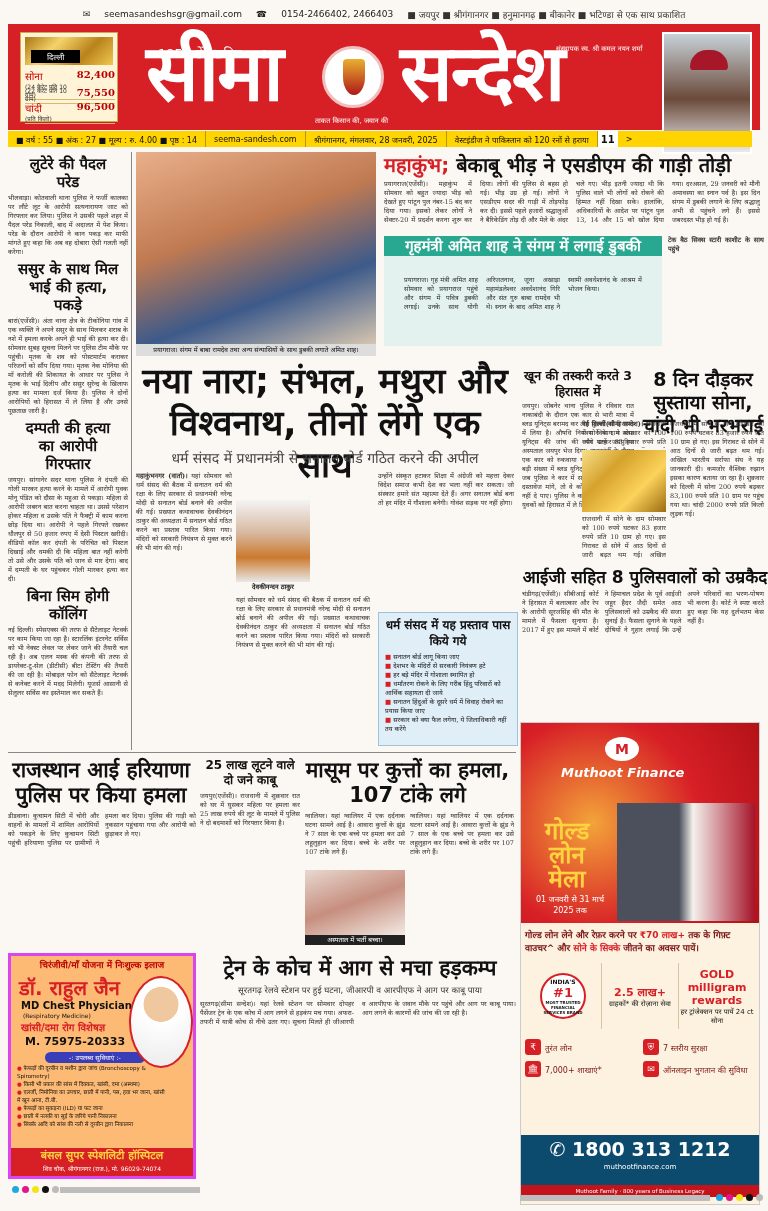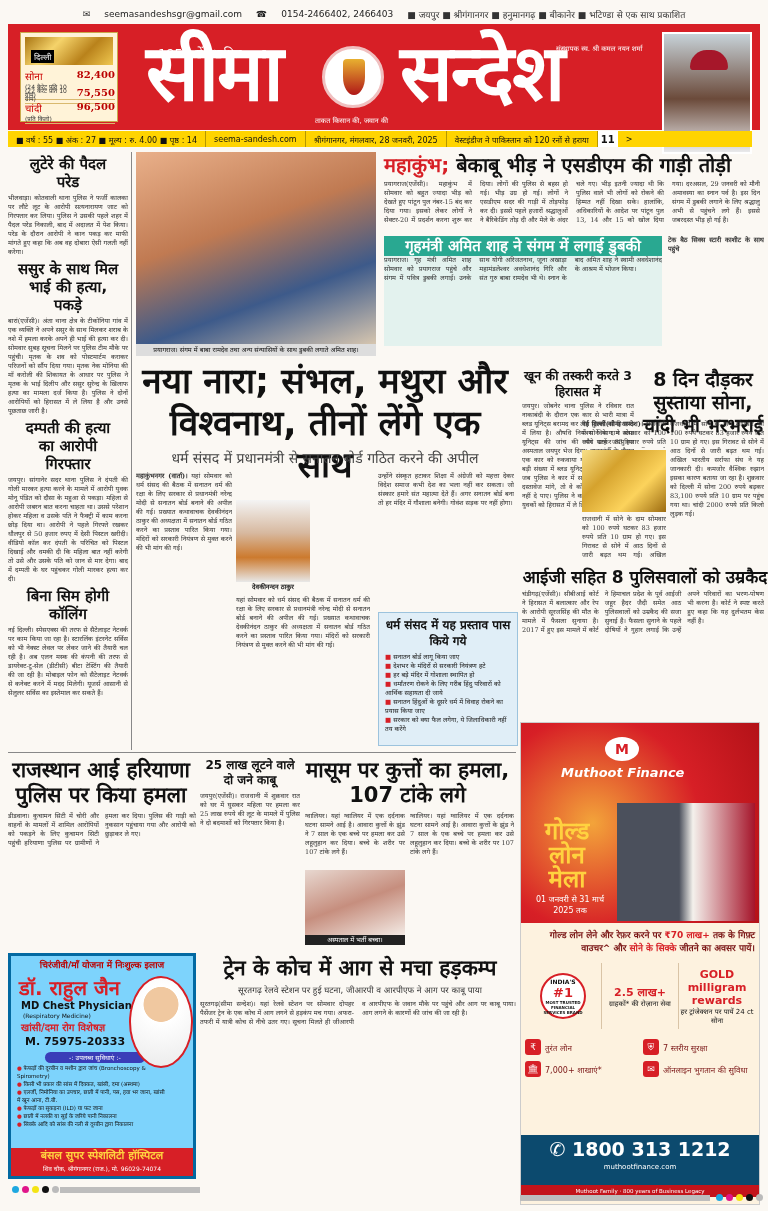--- a/index.html
+++ b/index.html
@@ -3,21 +3,21 @@
 <meta charset="utf-8">
 <style>
 *{box-sizing:border-box;margin:0;padding:0}
 body{width:768px;height:1211px;background:#fbf8f3;font-family:"DejaVu Sans",sans-serif;color:#111;position:relative;overflow:hidden}
 .abs{position:absolute}
 .topline{top:6px;left:0;width:768px;height:16px;font-size:9px;display:flex;justify-content:center;gap:14px;align-items:center;color:#222}
 .topline .em{color:#333}
 .mast{top:24px;left:8px;width:752px;height:106px;background:#d71f26}
 .goldbox{left:20px;top:32px;width:98px;height:90px;background:#fff3d8;border:1px solid #c9a94b}
 .goldimg{position:absolute;left:4px;top:4px;width:88px;height:28px;background:linear-gradient(135deg,#a87412,#f5d36a,#b9821b,#f0c850);}
-.goldimg span{position:absolute;left:6px;bottom:2px;background:#000;color:#fff;font-size:8px;padding:1px 3px}
+.goldimg span{position:absolute;left:6px;bottom:2px;background:#000;color:#fff;font-size:8px;padding:1px 16px}
 .rate{position:absolute;left:4px;width:90px;font-size:10px;display:flex;justify-content:space-between;border-bottom:1px solid #d9b96f;color:#c00}
 .rate b{color:#b00;font-family:"DejaVu Serif",serif}
 .rate small{font-size:6px;color:#333;display:block}
 .logo-left{left:146px;top:28px;font-size:78px;font-weight:bold;color:#fff;letter-spacing:-2px;line-height:90px}
 .logo-right{left:400px;top:28px;font-size:78px;font-weight:bold;color:#fff;letter-spacing:-2px;line-height:90px}
 .emblem{left:322px;top:46px;width:62px;height:62px;border-radius:50%;background:#fff;border:3px solid #f0c0c0}
 .emblem::after{content:"";position:absolute;left:18px;top:10px;width:22px;height:36px;background:linear-gradient(#e8b030,#b01818);border-radius:4px 4px 50% 50%}
 .since{left:158px;top:44px;font-size:13px;color:#fff}
 .founder{left:556px;top:44px;font-size:7px;color:#fff}
 .tagline{left:315px;top:116px;font-size:7px;color:#fff}
@@ -56,36 +56,36 @@
 .injcap{left:305px;top:935px;width:100px;height:10px;background:#222;color:#fff;font-size:6.5px;text-align:center;line-height:10px}
 .h-train{left:200px;top:955px;width:320px;font-size:21px;font-weight:bold;text-align:center;line-height:26px}
 .sub-train{left:200px;top:984px;width:320px;font-size:8.5px;text-align:center;color:#333}
 .ad-muthoot{left:520px;top:722px;width:240px;height:483px;background:#fdf2df;border:1px solid #ccc}
 .mt-top{position:absolute;left:0;top:0;width:238px;height:200px;background:radial-gradient(circle at 30% 50%,#f3a43a,#d71f26 55%,#b31218)}
 .mt-logo{position:absolute;left:84px;top:14px;width:34px;height:24px;border-radius:50%;background:#fff;color:#d71f26;font-weight:bold;text-align:center;line-height:24px;font-size:14px}
 .mt-name{position:absolute;left:40px;top:42px;font-size:13px;font-weight:bold;font-style:italic;color:#fff}
 .mt-gold{position:absolute;left:6px;top:96px;font-size:24px;font-weight:bold;color:#ffd23f;line-height:24px;text-align:center;width:80px}
 .mt-date{position:absolute;left:4px;top:170px;font-size:8px;color:#fff;width:90px;text-align:center}
 .mt-ppl{position:absolute;left:96px;top:80px;width:138px;height:118px;background:linear-gradient(90deg,#4b505c 45%,#f4f1ec 55%,#a5142a)}
-.mt-offer{position:absolute;left:4px;top:206px;width:230px;font-size:9px;font-weight:bold;text-align:right;line-height:13px;color:#7a1515}
+.mt-offer{position:absolute;left:4px;top:206px;width:230px;font-size:9px;font-weight:bold;text-align:left;line-height:13px;color:#7a1515}
 .mt-offer .hl{color:#d71f26}
 .mt-stats{position:absolute;left:4px;top:240px;width:230px;height:66px;display:flex;justify-content:space-between;font-size:7px;text-align:center}
 .mt-stats>div{flex:1;display:flex;flex-direction:column;align-items:center;justify-content:center;border-right:1px solid #d9c4a6}
 .mt-stats>div:last-child{border:none}
 .badge1{width:46px;height:46px;border-radius:50%;border:2px solid #d71f26;background:#fff;font-size:6px;font-weight:bold;display:flex;flex-direction:column;align-items:center;justify-content:center}
 .badge1 b{color:#d71f26;font-size:13px}
 .bignum{font-size:11px;color:#d71f26;font-weight:bold}
 .mt-feat{position:absolute;left:4px;top:316px;width:230px;display:grid;grid-template-columns:1fr 1fr;gap:6px;font-size:8px;color:#7a1515}
 .mt-feat div{display:flex;align-items:center;gap:4px}
 .ficon{width:16px;height:16px;background:#d71f26;border-radius:3px;color:#fff;font-size:9px;text-align:center;line-height:16px;flex:none}
 .mt-phone{position:absolute;left:0;top:412px;width:238px;height:50px;background:#0c4a6e;color:#fff;text-align:center}
 .mt-phone .num{font-size:19px;font-weight:bold;line-height:28px}
 .mt-phone .url{font-size:7px}
 .mt-legacy{position:absolute;left:0;top:462px;width:238px;height:12px;background:#c3141b;color:#fff;font-size:5.5px;text-align:center;line-height:12px}
-.ad-doc{left:8px;top:953px;width:188px;height:226px;background:#7dd3fc;border:3px solid #0369a1}
+.ad-doc{left:8px;top:953px;width:188px;height:226px;background:#fdba74;border:3px solid #d946ef}
 .doc-top{font-size:9px;font-weight:bold;color:#b00;text-align:center;padding-top:2px}
 .doc-name{position:absolute;left:8px;top:18px;font-size:20px;font-weight:bold;color:#d71f26}
 .doc-deg{position:absolute;left:10px;top:44px;font-size:10px;font-weight:bold}
 .doc-spec{position:absolute;left:12px;top:56px;font-size:6px}
 .doc-dis{position:absolute;left:10px;top:64px;font-size:10px;font-weight:bold;color:#d71f26}
 .doc-ph{position:absolute;left:14px;top:79px;font-size:11px;font-weight:bold}
 .doc-pill{position:absolute;left:34px;top:96px;font-size:6.5px;background:#3a3db8;color:#fff;padding:1px 24px;border-radius:6px}
 .doc-list{position:absolute;left:6px;top:108px;width:150px;font-size:5.5px;line-height:8px;list-style:none}
 .doc-list li::before{content:"● ";color:#d71f26}
 .doc-photo{position:absolute;left:118px;top:20px;width:64px;height:92px;border-radius:50%;background:radial-gradient(circle at 50% 30%,#f0c8a0 25%,#fff 26%,#eaeaea);border:2px solid #d71f26}
@@ -153,21 +153,21 @@
 </div>
 <div class="abs vline" style="left:131px;top:152px;height:598px"></div>
 
 <div class="abs photo-main"></div>
 <div class="abs caption">प्रयागराज। संगम में बाबा रामदेव तथा अन्य संन्यासियों के साथ डुबकी लगाते अमित शाह।</div>
 
 <div class="abs h-kumbh"><span class="red">महाकुंभ;</span> <span>बेकाबू भीड़ ने एसडीएम की गाड़ी तोड़ी</span></div>
 <div class="abs txtblk" style="left:384px;top:180px;width:376px;height:54px;column-count:4;column-gap:8px;overflow:hidden">प्रयागराज(एजेंसी)। महाकुंभ में सोमवार को बहुत ज्यादा भीड़ को देखते हुए पांटून पुल नंबर-15 बंद कर दिया गया। इसको लेकर लोगों ने सेक्टर-20 में प्रदर्शन करना शुरू कर दिया। लोगों की पुलिस से बहस हो गई। भीड़ उग्र हो गई। लोगों ने एसडीएम सदर की गाड़ी में तोड़फोड़ कर दी। इससे पहले हजारों श्रद्धालुओं ने बैरिकेडिंग तोड़ दी और मेले के अंदर चले गए। भीड़ इतनी ज्यादा थी कि पुलिस वाले भी लोगों को रोकने की हिम्मत नहीं दिखा सके। हालांकि, अधिकारियों के आदेश पर पांटून पुल 13, 14 और 15 को खोल दिया गया। दरअसल, 29 जनवरी को मौनी अमावस्या का स्नान पर्व है। इस दिन संगम में डुबकी लगाने के लिए श्रद्धालु अभी से पहुंचने लगे हैं। इससे जबरदस्त भीड़ हो गई है।</div>
 <div class="abs teal">गृहमंत्री अमित शाह ने संगम में लगाई डुबकी</div>
 <div class="abs tealbox">
-  <div class="txtblk" style="padding:0;column-count:3;column-gap:8px;height:86px;overflow:hidden">प्रयागराज। गृह मंत्री अमित शाह सोमवार को प्रयागराज पहुंचे और संगम में पवित्र डुबकी लगाई। उनके साथ योगी अरिजतनाथ, जूना अखाड़ा महामंडलेश्वर अवधेशानंद गिरि और संत गुरु बाबा रामदेव भी थे। स्नान के बाद अमित शाह ने स्वामी अवधेशानंद के आश्रम में भोजन किया।</div>
+  <div class="txtblk" style="padding:20px;column-count:3;column-gap:8px;height:86px;overflow:hidden">प्रयागराज। गृह मंत्री अमित शाह सोमवार को प्रयागराज पहुंचे और संगम में पवित्र डुबकी लगाई। उनके साथ योगी अरिजतनाथ, जूना अखाड़ा महामंडलेश्वर अवधेशानंद गिरि और संत गुरु बाबा रामदेव भी थे। स्नान के बाद अमित शाह ने स्वामी अवधेशानंद के आश्रम में भोजन किया।</div>
 </div>
 <div class="abs txtblk" style="left:668px;top:236px;width:96px;height:110px;overflow:hidden"><b>टेक बैठ सिक्स स्टारी काशीट के साथ पहुंचे</b></div>
 
 <div class="abs h-main">नया नारा; संभल, मथुरा और विश्वनाथ, तीनों लेंगे एक साथ</div>
 <div class="abs sub-main">धर्म संसद में प्रधानमंत्री से सनातन बोर्ड गठित करने की अपील</div>
 <div class="abs txtblk" style="left:136px;top:472px;width:96px;height:280px;overflow:hidden"><b>महाकुंभनगर (वार्ता)।</b> <span>यहां सोमवार को धर्म संसद की बैठक में सनातन धर्म की रक्षा के लिए सरकार से प्रधानमंत्री नरेन्द्र मोदी से सनातन बोर्ड बनाने की अपील की गई। प्रख्यात कथावाचक देवकीनंदन ठाकुर की अध्यक्षता में सनातन बोर्ड गठित करने का प्रस्ताव पारित किया गया। मंदिरों को सरकारी नियंत्रण से मुक्त करने की भी मांग की गई।</span></div>
 <div class="abs person"></div>
 <div class="abs person-cap">देवकीनन्दन ठाकुर</div>
 <div class="abs txtblk" style="left:236px;top:596px;width:134px;height:150px;overflow:hidden">यहां सोमवार को धर्म संसद की बैठक में सनातन धर्म की रक्षा के लिए सरकार से प्रधानमंत्री नरेन्द्र मोदी से सनातन बोर्ड बनाने की अपील की गई। प्रख्यात कथावाचक देवकीनंदन ठाकुर की अध्यक्षता में सनातन बोर्ड गठित करने का प्रस्ताव पारित किया गया। मंदिरों को सरकारी नियंत्रण से मुक्त करने की भी मांग की गई।</div>
 <div class="abs txtblk" style="left:378px;top:472px;width:136px;height:136px;overflow:hidden">उन्होंने संस्कृत हटाकर शिक्षा में अंग्रेजी को महत्ता देकर विदेश समाज कभी देश का भला नहीं कर सकता। जो संस्कार हमारे संत महात्मा देते हैं। अगर सनातन बोर्ड बना तो हर मंदिर में गौशाला बनेगी। गोवंश सड़क पर नहीं होगा।</div>

